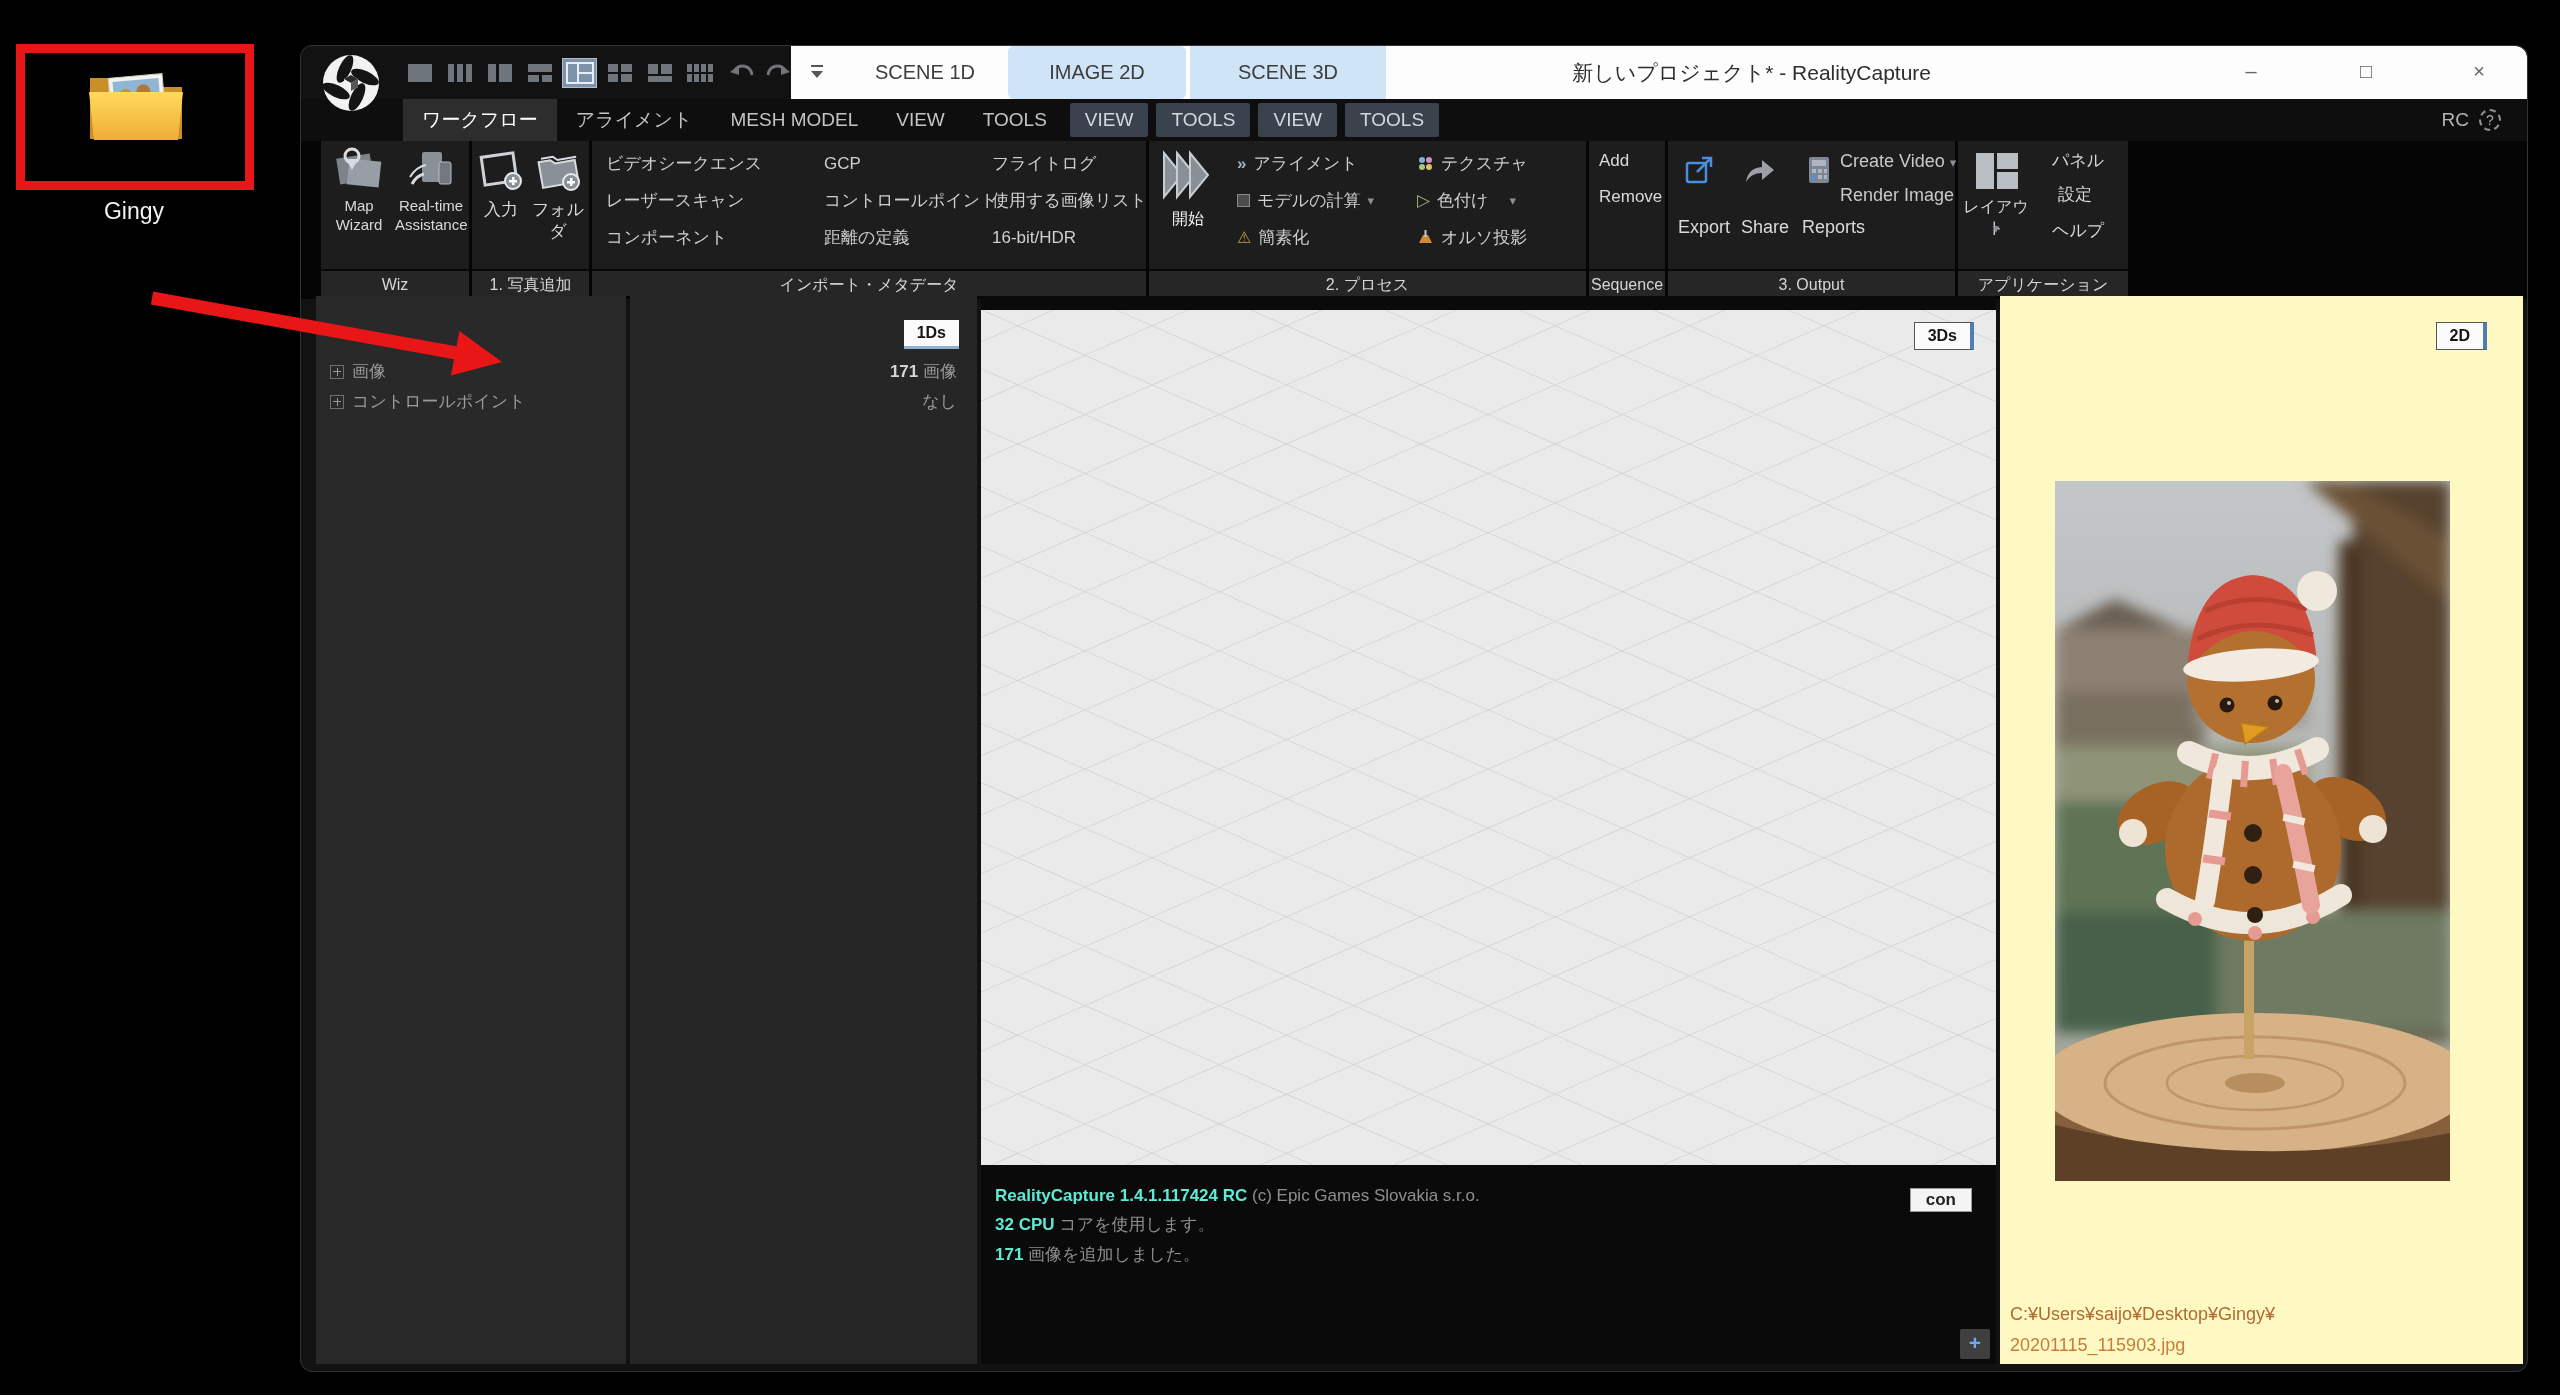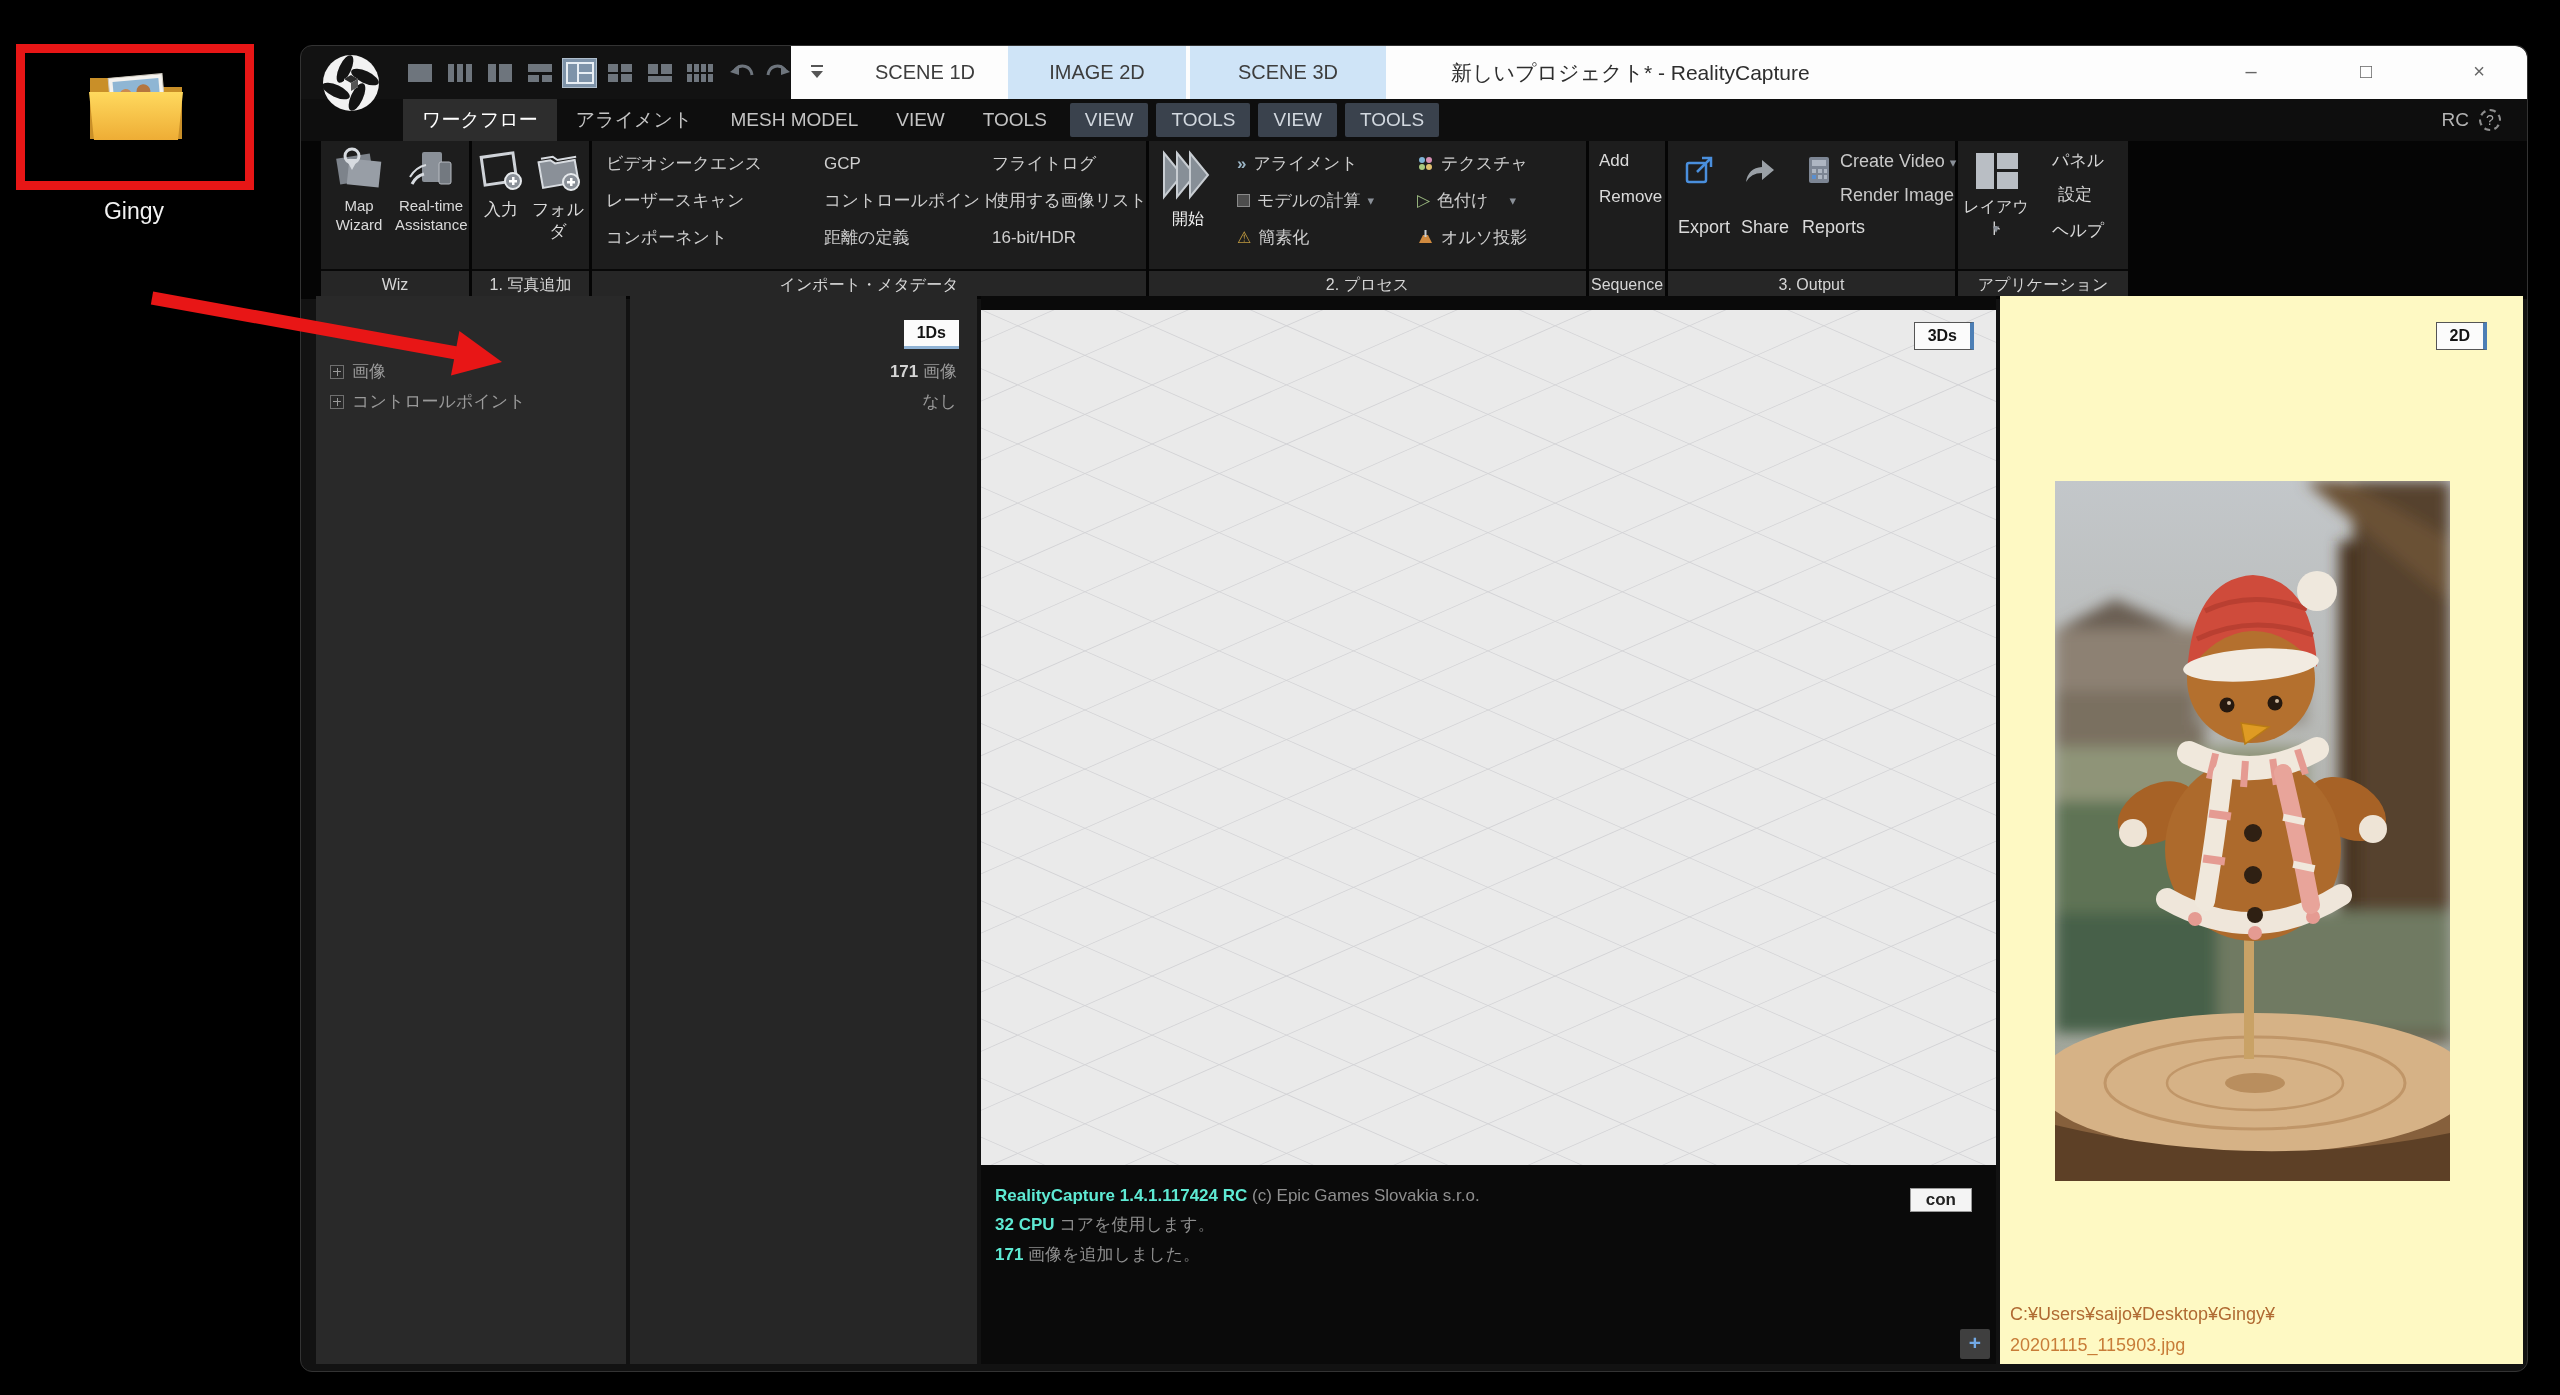--- a/index.html
+++ b/index.html
@@ -22,21 +22,21 @@
   
   #titlebar { position:absolute; left:0; top:0; width:100%; height:53px; }
   #titlebar-white { position:absolute; left:490px; right:0; top:0; height:53px; background:#fdfdfd; border-top-right-radius:12px; }
   #app-logo { position:absolute; left:18px; top:5px; width:64px; height:64px; z-index:5; }
   #layout-strip { position:absolute; left:102px; top:13px; display:flex; gap:7px; align-items:center; }
   .lay-btn { width:33px; height:28px; display:flex; align-items:center; justify-content:center; }
   .lay-btn.sel { background:#7e93a9; outline:1px solid #aebdcc; }
   .view-tab { position:absolute; top:0; height:53px; line-height:53px; text-align:center;
     font-size:20px; color:#3d3d3d; }
   #win-title { position:absolute; left:1150px; top:0; width:480px; height:48px; line-height:53px;
-    text-align:left; font-size:21px; color:#2e2e2e; }
+    text-align:right; font-size:21px; color:#2e2e2e; }
   .win-ctl { position:absolute; top:0; width:60px; height:53px; line-height:50px; text-align:center;
     font-size:20px; color:#666; }
 
   
   #ribbon-tabs { position:absolute; left:0; top:53px; right:0; height:42px; background:#0e0e0e;
     display:flex; align-items:stretch; padding-left:102px; font-size:19px; color:#c4c4c4; }
   .rtab { line-height:42px; padding:0 19px; white-space:nowrap; }
   .rtab.sel { background:#2d2d2d; color:#fff; }
   .rtab.boxed { background:#3a424d; color:#d2d8df; line-height:34px; margin:4px 4px; border-radius:2px; padding:0 15px; }
   #rc-help { position:absolute; right:26px; top:53px; height:42px; display:flex; align-items:center; gap:10px;
@@ -210,21 +210,21 @@
     </div>
 
     <span class="abs" style="left:508px; top:17px;">
       <svg width="16" height="18">
           <rect x="2" y="2" width="12" height="2" fill="#555"></rect>
           <polygon points="2,8 14,8 8,15" fill="#555"></polygon>
         </svg>
     </span>
 
     <div class="view-tab" style="left:545px; width:158px; background:#fdfdfd;">SCENE 1D</div>
-    <div class="view-tab" style="left:707px; width:178px; background:#cfe4f7;">IMAGE 2D</div>
+    <div class="view-tab" style="left:707px; width:178px; background:#cfe4f7;border-radius:6px;">IMAGE 2D</div>
     <div class="view-tab" style="left:889px; width:196px; background:#cfe4f7;">SCENE 3D</div>
 
     <div id="win-title">新しいプロジェクト* - RealityCapture</div>
 
     <div class="win-ctl" style="left:1920px;">–</div>
     <div class="win-ctl" style="left:2035px;">□</div>
     <div class="win-ctl" style="left:2148px;">×</div>
   </div>
 
   <div id="ribbon-tabs">

